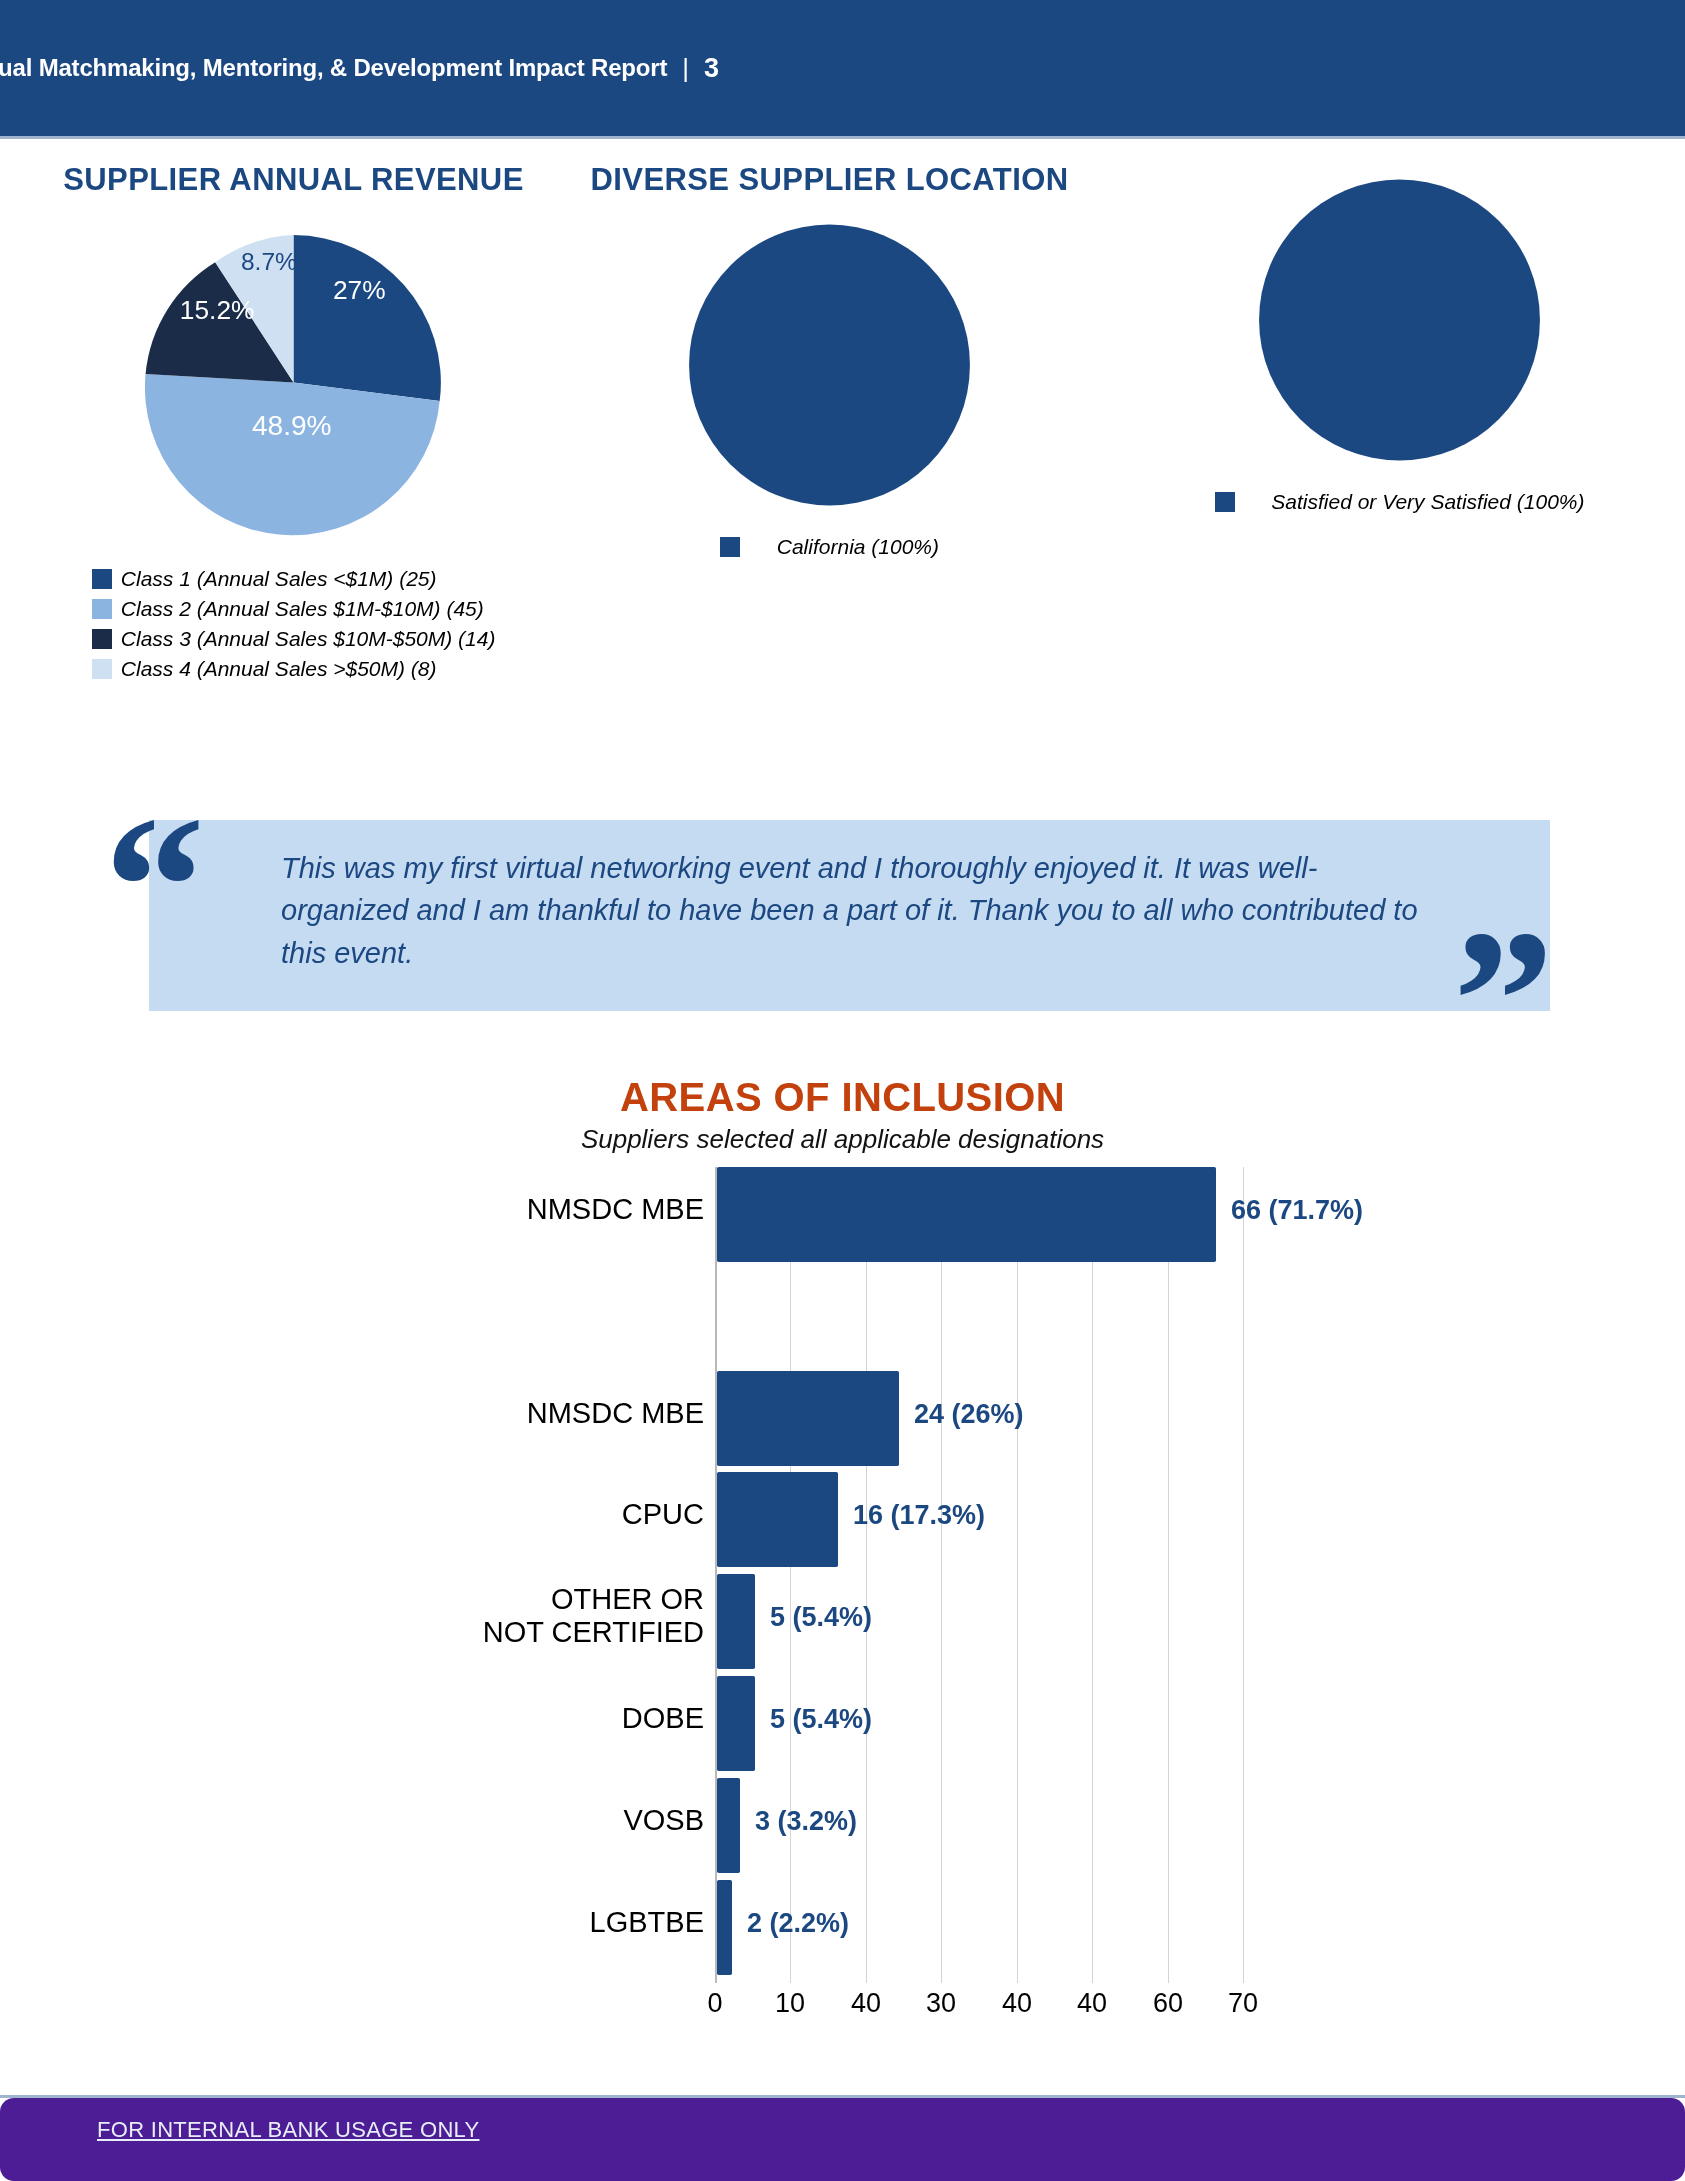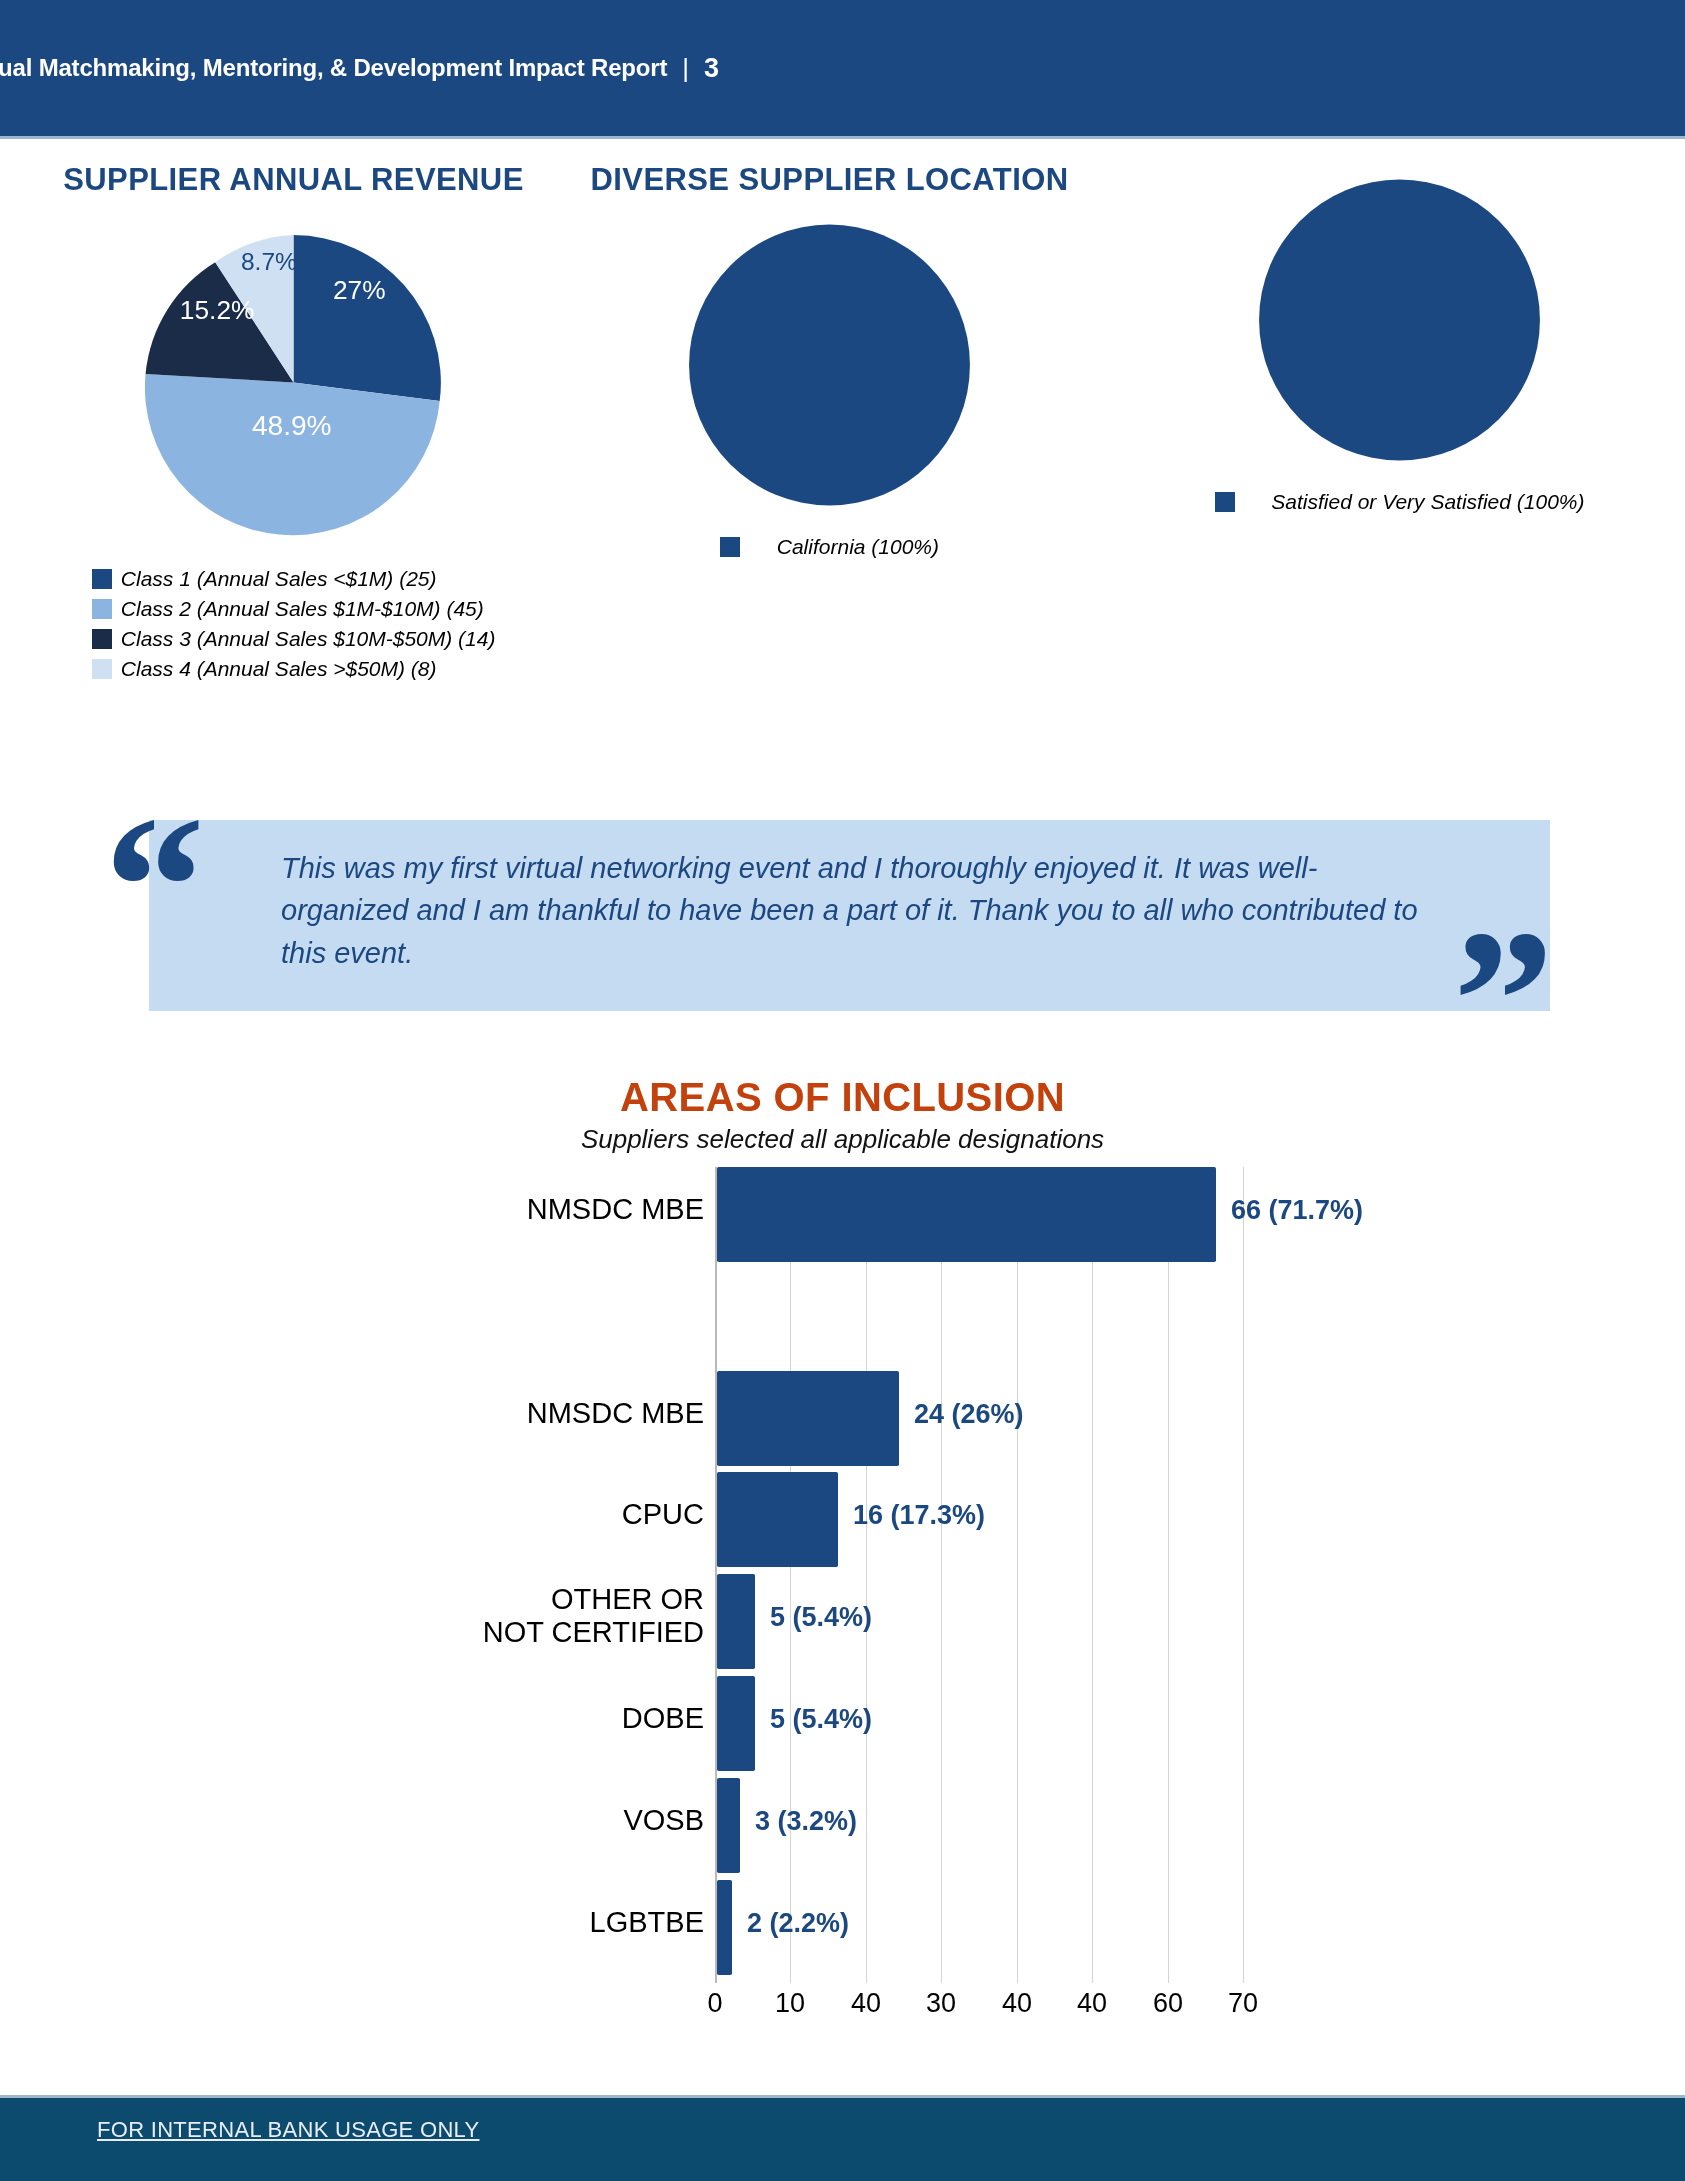--- a/index.html
+++ b/index.html
@@ -108,21 +108,22 @@
   }
 
   .xaxis { position:absolute; left:715px; top:821px; width:597px; height:53px; }
   .xtick {
     position:absolute; top:0; font-size:27px; color:#000000; transform:translateX(-50%);
   }
 
   
   .footer {
     position:absolute; left:0; top:2098px; width:1685px; height:83px;
-    background:#0c4a6e;
+    background:#4c1d95;
+    border-radius:14px;
   }
   .footer-rule { position:absolute; left:0; top:2095px; width:1685px; height:2.6px; background:#9fb4cf; }
   .footer-text {
     position:absolute; left:97px; top:19.3px;
     color:#e8eef7; font-size:22px; text-decoration:underline; letter-spacing:0.3px;
   }
 </style>
 </head>
 <body>
 

